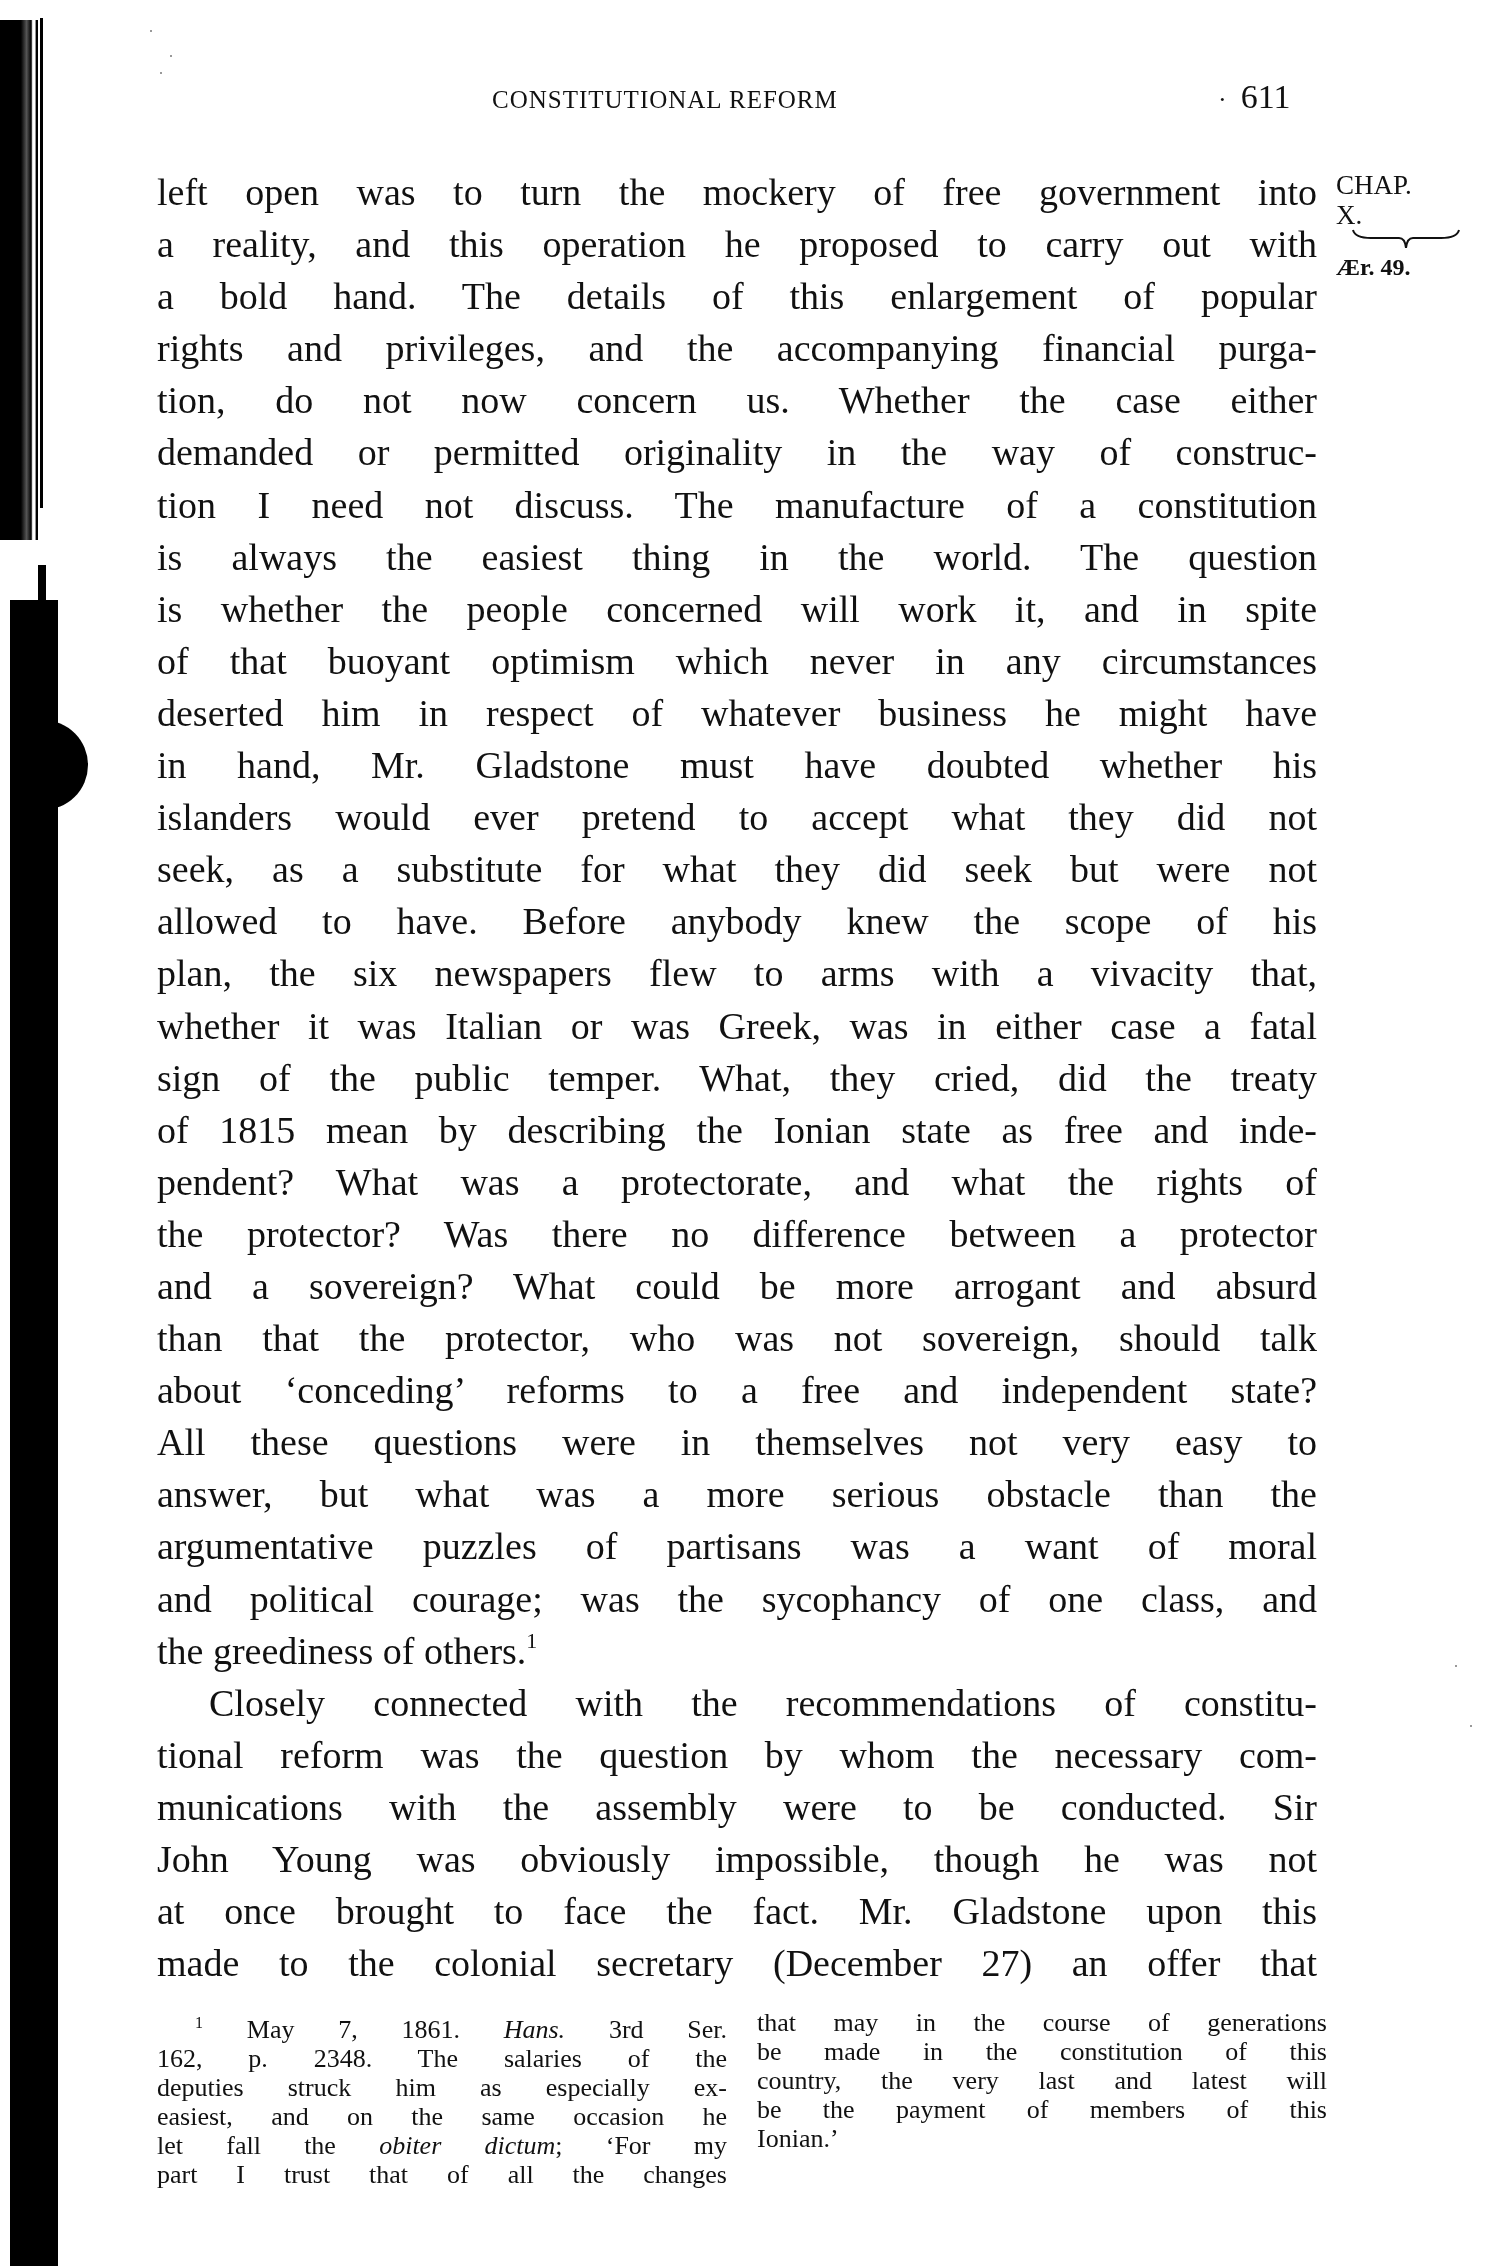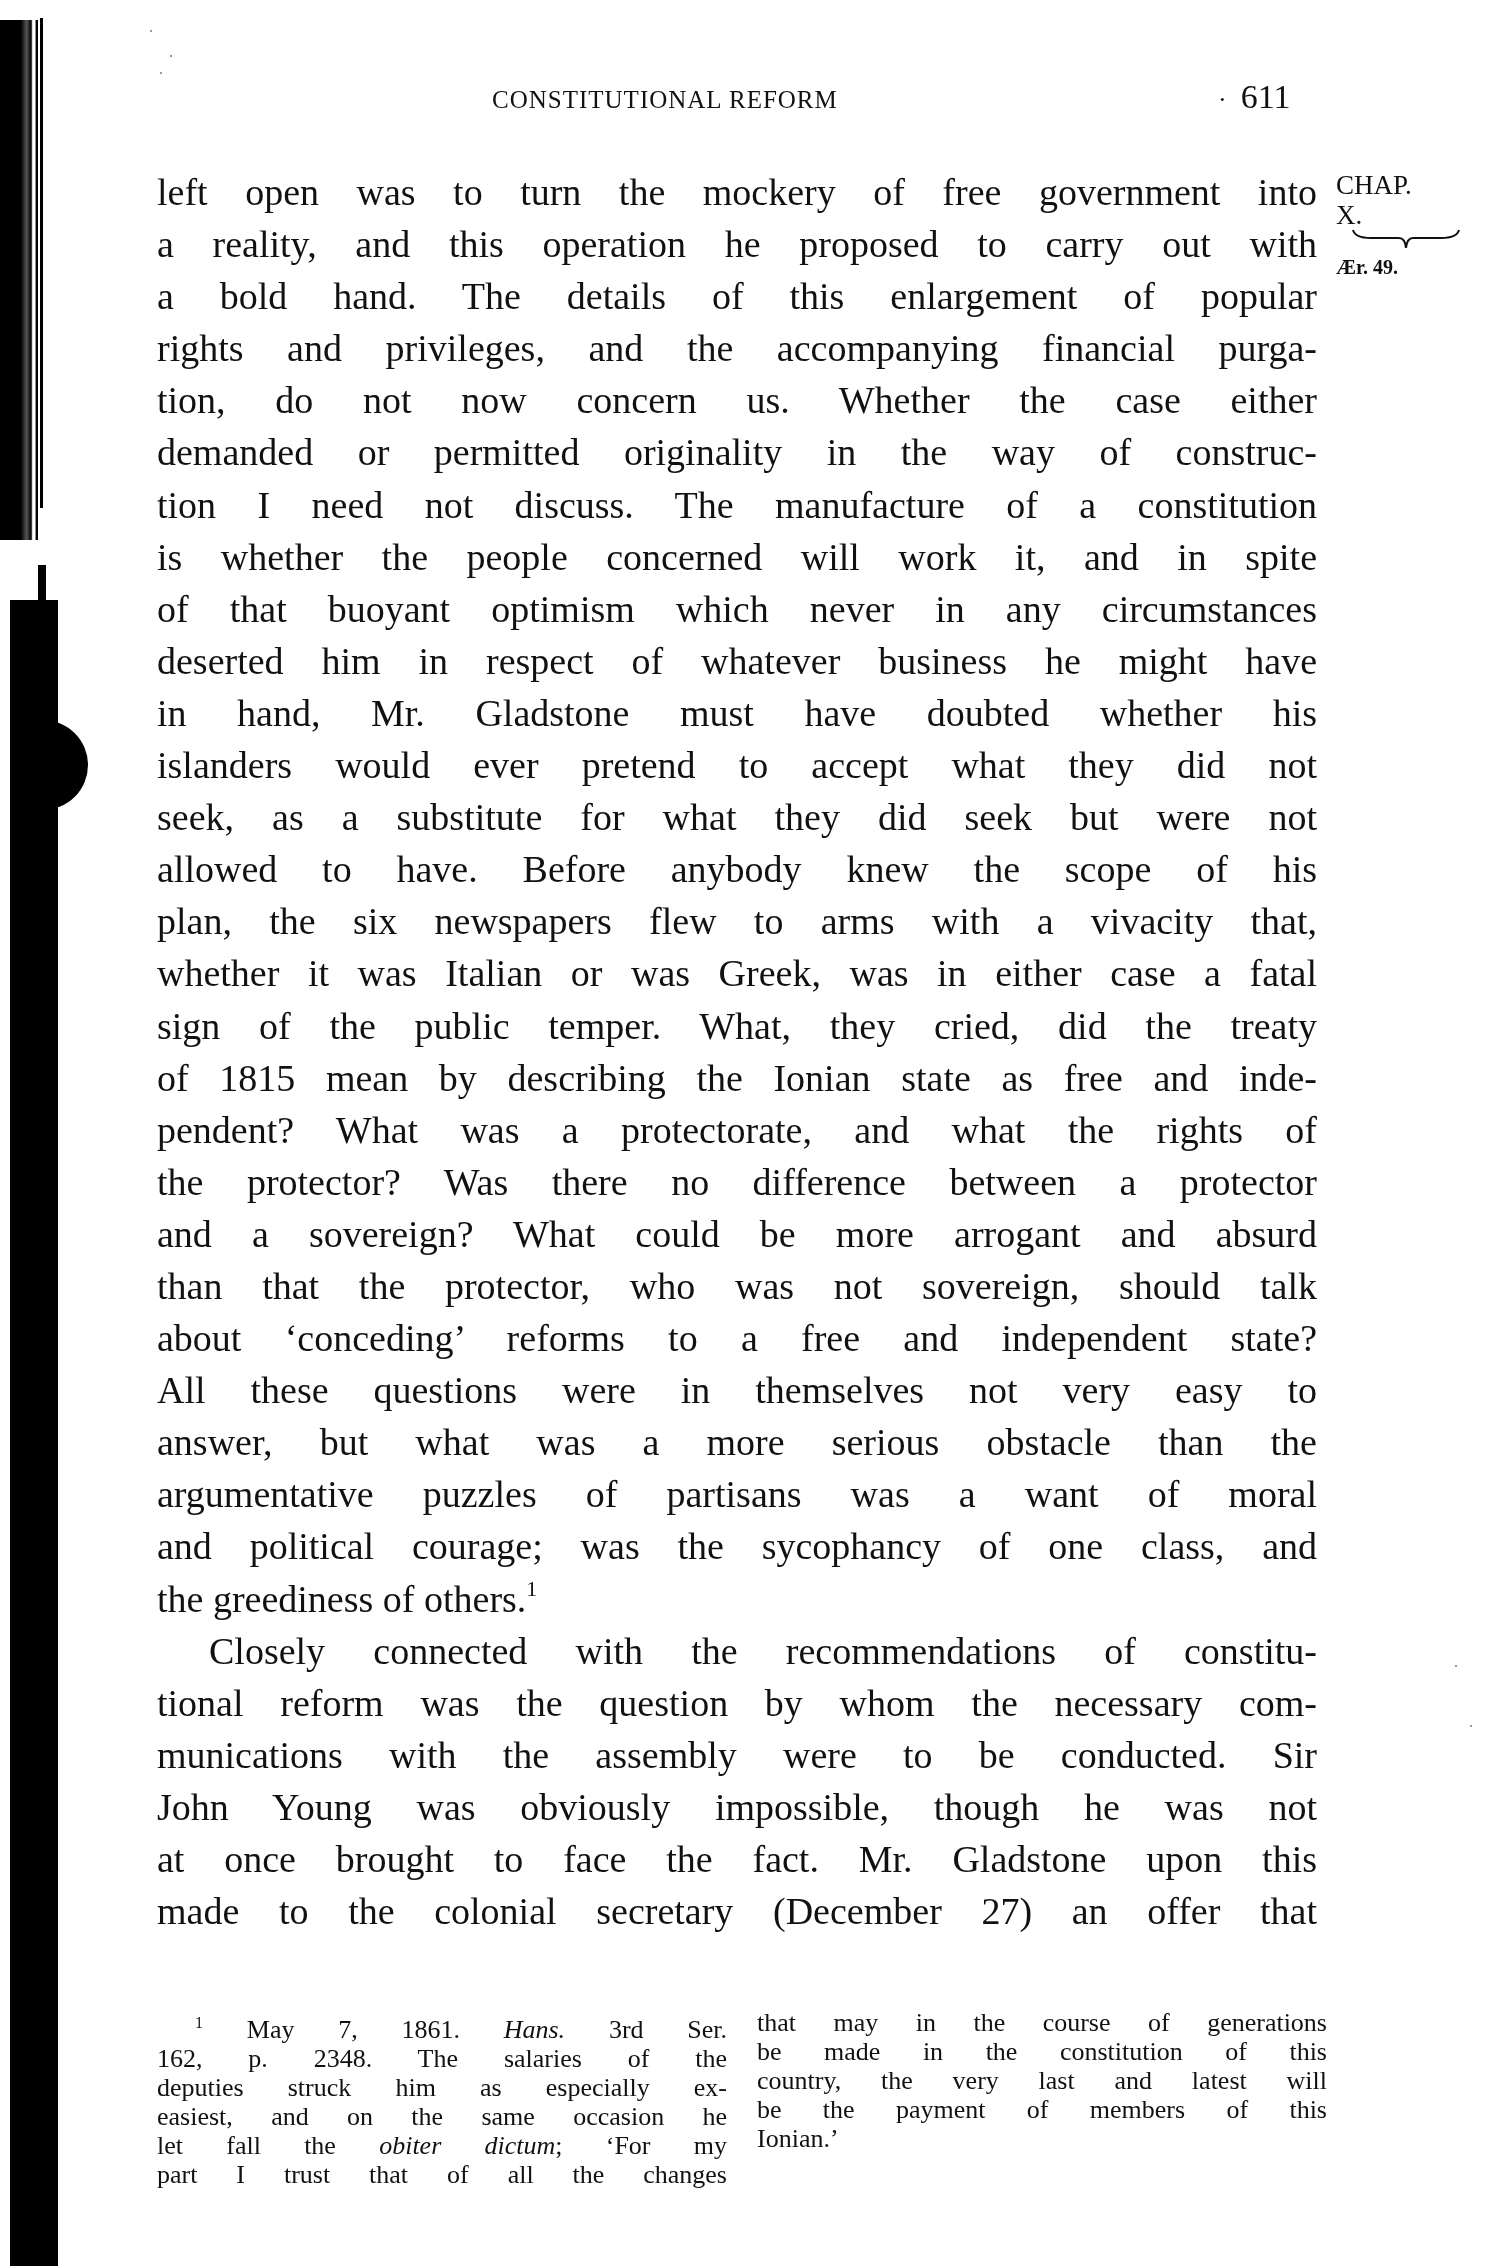--- a/index.html
+++ b/index.html
@@ -12,21 +12,21 @@
     .bind-main { left: 10px; top: 600px; width: 48px; height: 1666px;
                  clip-path: polygon(0 0, 60% 0, 60% 0%, 100% 0%, 100% 100%, 0 100%); }
     .bind-bulge { left: 30px; top: 720px; width: 58px; height: 90px; border-radius: 0 45px 45px 0; }
     .bind-spike { left: 38px; top: 565px; width: 8px; height: 50px; }
     .header { position: absolute; top: 82px; left: 0; width: 1488px; height: 40px; }
     .running-head { position: absolute; left: 492px; top: 4px; font-size: 25px; letter-spacing: 1px; }
     .page-number { position: absolute; left: 1218px; top: -4px; font-size: 34px; }
     .page-number .dot { margin-right: 14px; font-size: 26px; }
     .margin-note { position: absolute; left: 1336px; top: 168px; width: 140px; text-align: left; font-size: 27px; line-height: 34px; }
     .margin-note .brace { display: block; margin: 0 auto; width: 110px; height: 22px; }
-    .margin-note .aet { font-size: 20px; font-weight: bold; }
+    .margin-note .aet { font-size: 24px; font-weight: bold; }
     .body-text { position: absolute; left: 157px; top: 166px; width: 1160px; font-size: 38px; line-height: 52.1px; }
     .line { display: block; text-align: justify; text-align-last: justify; white-space: nowrap; height: 52.1px; }
     .line.last { text-align-last: left; }
     .line.indent { padding-left: 52px; }
     sup { font-size: 22px; line-height: 0; vertical-align: 16px; }
     .footnotes { position: absolute; top: 2008px; left: 157px; width: 1170px; font-size: 26px; line-height: 29px; }
     .fn-col { position: absolute; top: 0; width: 570px; }
     .fn-col.left { left: 0; }
     .fn-col.right { left: 600px; }
     .fn-line { display: block; text-align: justify; text-align-last: justify; white-space: nowrap; }
@@ -62,20 +62,21 @@
 </div>
 
 <div class="body-text">
   <span class="line">left open was to turn the mockery of free government into</span>
   <span class="line">a reality, and this operation he proposed to carry out with</span>
   <span class="line">a bold hand. The details of this enlargement of popular</span>
   <span class="line">rights and privileges, and the accompanying financial purga-</span>
   <span class="line">tion, do not now concern us. Whether the case either</span>
   <span class="line">demanded or permitted originality in the way of construc-</span>
   <span class="line">tion I need not discuss. The manufacture of a constitution</span>
+  <span class="line">is always the easiest thing in the world. The question</span>
   <span class="line">is whether the people concerned will work it, and in spite</span>
   <span class="line">of that buoyant optimism which never in any circumstances</span>
   <span class="line">deserted him in respect of whatever business he might have</span>
   <span class="line">in hand, Mr. Gladstone must have doubted whether his</span>
   <span class="line">islanders would ever pretend to accept what they did not</span>
   <span class="line">seek, as a substitute for what they did seek but were not</span>
   <span class="line">allowed to have. Before anybody knew the scope of his</span>
   <span class="line">plan, the six newspapers flew to arms with a vivacity that,</span>
   <span class="line">whether it was Italian or was Greek, was in either case a fatal</span>
   <span class="line">sign of the public temper. What, they cried, did the treaty</span>

